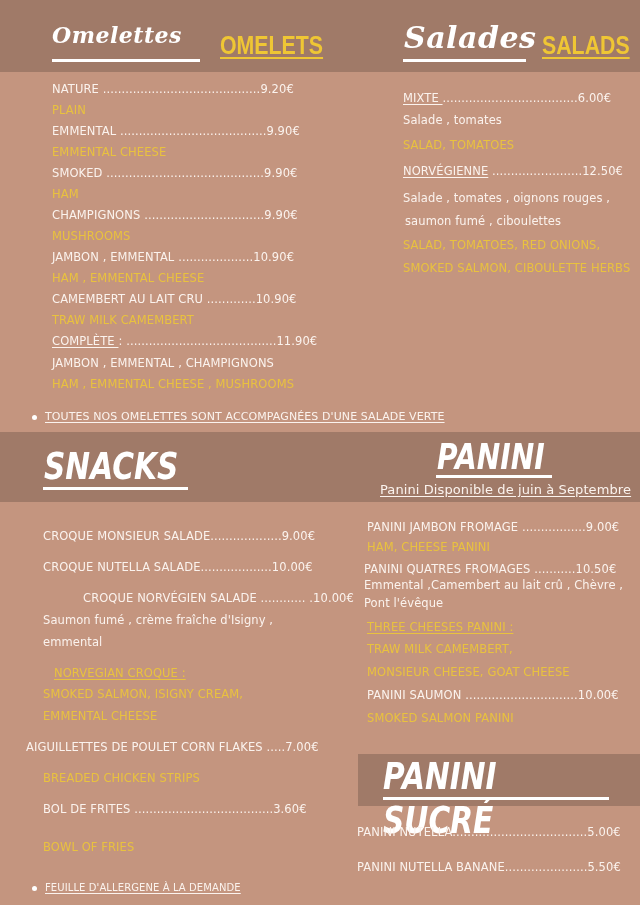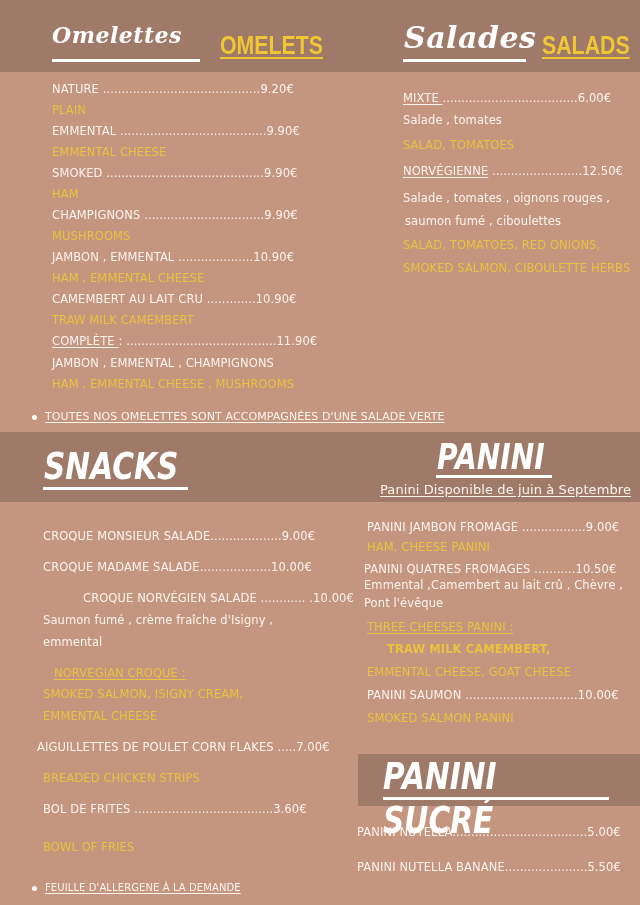--- a/index.html
+++ b/index.html
@@ -79,46 +79,46 @@
 <div class="heading" style="left:437px;top:436px;">
   <span class="deco" style="font-size:36px;">PANINI</span>
 </div>
 <div class="underline-bar" style="left:436px;top:475px;width:116px;"></div>
 <div class="line fr" style="left:380px;top:482px;font-size:13px;">
   <span class="u">Panini Disponible de juin à Septembre</span>
 </div>
 
 <div>
   <div class="line fr" style="left:43px;top:529px;">CROQUE MONSIEUR SALADE...................9.00€</div>
-  <div class="line fr" style="left:43px;top:560px;">CROQUE MADAME SALADE...................10.00€</div>
+  <div class="line fr" style="left:43px;top:560px;">CROQUE NUTELLA SALADE...................10.00€</div>
   <div class="line fr" style="left:43px;top:591px;margin-left:40px;">CROQUE NORVÉGIEN SALADE ............ .10.00€</div>
   <div class="line fr" style="left:43px;top:613px;">Saumon fumé , crème fraîche d'Isigny ,</div>
   <div class="line fr" style="left:43px;top:635px;">emmental</div>
   <div class="line en u" style="left:54px;top:666px;">NORVEGIAN CROQUE :</div>
   <div class="line en" style="left:43px;top:687px;">SMOKED SALMON, ISIGNY CREAM,</div>
   <div class="line en" style="left:43px;top:709px;">EMMENTAL CHEESE</div>
-  <div class="line fr" style="left:37px;top:740px;">AIGUILLETTES DE POULET CORN FLAKES .....7.00€</div>
+  <div class="line fr" style="left:26px;top:740px;">AIGUILLETTES DE POULET CORN FLAKES .....7.00€</div>
   <div class="line en" style="left:43px;top:771px;">BREADED CHICKEN STRIPS</div>
   <div class="line fr" style="left:43px;top:802px;">BOL DE FRITES .....................................3.60€</div>
   <div class="line en" style="left:43px;top:834px;margin-top:6px;">BOWL OF FRIES</div>
 </div>
 
 <div class="line fr" style="left:32px;top:882px;font-size:10px;">
   <span class="bullet"></span><span class="u">FEUILLE D'ALLERGENE À LA DEMANDE </span>
 </div>
 
 <div>
   <div class="line fr" style="left:367px;top:520px;">PANINI JAMBON FROMAGE .................9.00€</div>
   <div class="line en" style="left:367px;top:540px;">HAM, CHEESE PANINI</div>
   <div class="line fr" style="left:364px;top:562px;">PANINI QUATRES FROMAGES  ...........10.50€</div>
   <div class="line fr" style="left:364px;top:578px;">Emmental ,Camembert au lait crû , Chèvre ,</div>
   <div class="line fr" style="left:364px;top:596px;"> Pont l'évêque</div>
   <div class="line en u" style="left:367px;top:620px;">THREE CHEESES PANINI :</div>
-  <div class="line en" style="left:387px;top:642px;font-weight:bold;">TRAW MILK CAMEMBERT,</div>
-  <div class="line en" style="left:367px;top:665px;">EMMENTAL CHEESE, GOAT CHEESE</div>
+  <div class="line en" style="left:367px;top:642px;">TRAW MILK CAMEMBERT,</div>
+  <div class="line en" style="left:367px;top:665px;">MONSIEUR CHEESE, GOAT CHEESE</div>
   <div class="line fr" style="left:367px;top:688px;">PANINI SAUMON ..............................10.00€</div>
   <div class="line en" style="left:367px;top:711px;">SMOKED SALMON PANINI</div>
 </div>
 
 <div class="band" style="left:358px;top:754px;width:282px;height:52px;"></div>
 <div class="heading" style="left:383px;top:754px;">
   <span class="deco" style="font-size:38px;">PANINI SUCRÉ</span>
 </div>
 <div class="underline-bar" style="left:383px;top:797px;width:226px;"></div>
 

